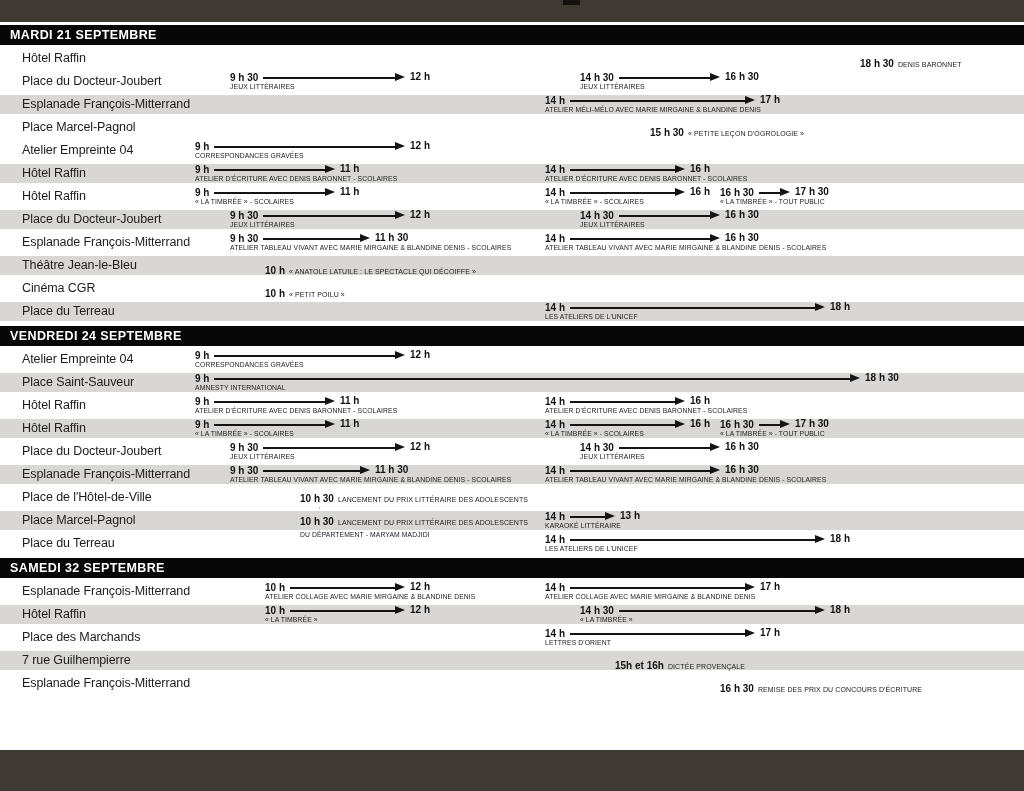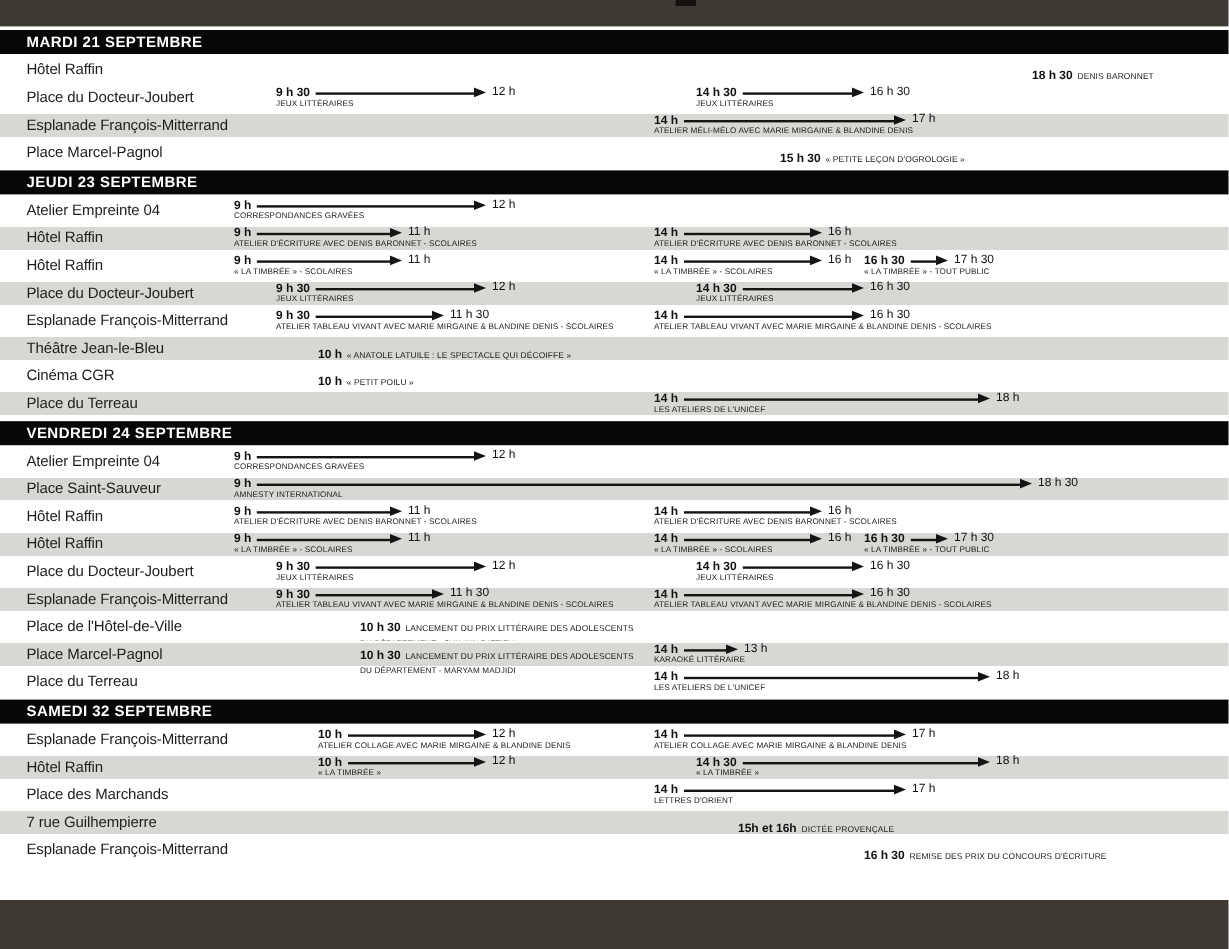--- a/index.html
+++ b/index.html
@@ -12,21 +12,21 @@
   }
   .band-top    { position:absolute; top:0; left:0; width:100%; height:22px; background:var(--band); }
   .band-bottom { position:absolute; top:750px; left:0; width:100%; height:41px; background:var(--band); }
   .notch { position:absolute; top:0; left:563px; width:17px; height:5px; background:#14110e; }
 
   .schedule { position:absolute; top:22px; left:0; width:100%; }
 
   .day-bar {
     height:20px; background:var(--daybar); color:#ffffff;
     font-weight:700; font-size:12.5px; line-height:20px;
-    padding-left:22px; letter-spacing:0.4px; margin:3px 0 2px 0;
+    padding-left:10px; letter-spacing:0.4px; margin:3px 0 2px 0;
   }
 
   .row { position:relative; height:23px;padding-left:44px; }
   .row.alt {
     background:linear-gradient(to bottom,
       #ffffff 0px, #ffffff 2px,
       var(--rowalt) 2px, var(--rowalt) 21px,
       #ffffff 21px, #ffffff 23px);
   }
   .venue {
@@ -34,21 +34,21 @@
     font-size:12.5px; letter-spacing:-0.1px; color:#1d1d1d; white-space:nowrap;
   }
 
   .ev { position:absolute; top:2px; height:11px; display:flex; align-items:center; }
   .ev .t1 { font-weight:700; font-size:10px; line-height:10px; padding-right:5px; white-space:nowrap; color:#111; }
   .ev .ln { flex:1; height:2px; background:#141414; position:relative; margin-right:10px; min-width:6px; }
   .ev .ln::after {
     content:""; position:absolute; right:-10px; top:-3.5px; width:0; height:0;
     border-left:10px solid #141414; border-top:4.5px solid transparent; border-bottom:4.5px solid transparent;
   }
-  .ev .t2 { position:absolute; left:calc(100% + 5px); top:0; font-weight:400; font-size:10px; line-height:10px; white-space:nowrap; color:#111; }
+  .ev .t2 { position:absolute; left:calc(100% + 5px); top:0; font-weight:700; font-size:10px; line-height:10px; white-space:nowrap; color:#111; }
   .ev .desc {
     position:absolute; left:0; top:11px; font-size:6.8px; line-height:8px;
     white-space:nowrap; letter-spacing:0.1px; color:#1b1b1b;
   }
 
   .ev.pt { display:block; height:auto; }
   .ev.pt.mid { top:6px; }
   .ev.pt .t1 { padding-right:0; }
   .ev.pt .pd { font-size:7px; margin-left:4px; letter-spacing:0.1px; color:#1b1b1b; white-space:nowrap; }
   .ev.pt .desc2 { font-size:6.8px; line-height:8px; margin-top:2px; letter-spacing:0.1px; color:#1b1b1b; white-space:nowrap; }
@@ -86,21 +86,20 @@
           <span class="t1">14 h</span>
           <div class="ln"></div>
           <span class="t2">17 h</span>
           <div class="desc">ATELIER MÉLI-MÉLO AVEC MARIE MIRGAINE &amp; BLANDINE DENIS</div>
         </div>
       </div>
       <div class="row">
         <span class="venue">Place Marcel-Pagnol</span>
         <div class="ev pt mid" style="left: 650px;"><span class="t1">15 h 30</span><span class="pd">« PETITE LEÇON D'OGROLOGIE »</span></div>
       </div>
-      <div class="day-bar">JEUDI 23 SEPTEMBRE</div>
       <div class="row">
         <span class="venue">Atelier Empreinte 04</span>
         <div class="ev" style="left: 195px; width: 210px;">
           <span class="t1">9 h</span>
           <div class="ln"></div>
           <span class="t2">12 h</span>
           <div class="desc">CORRESPONDANCES GRAVÉES</div>
         </div>
       </div>
       <div class="row alt">

